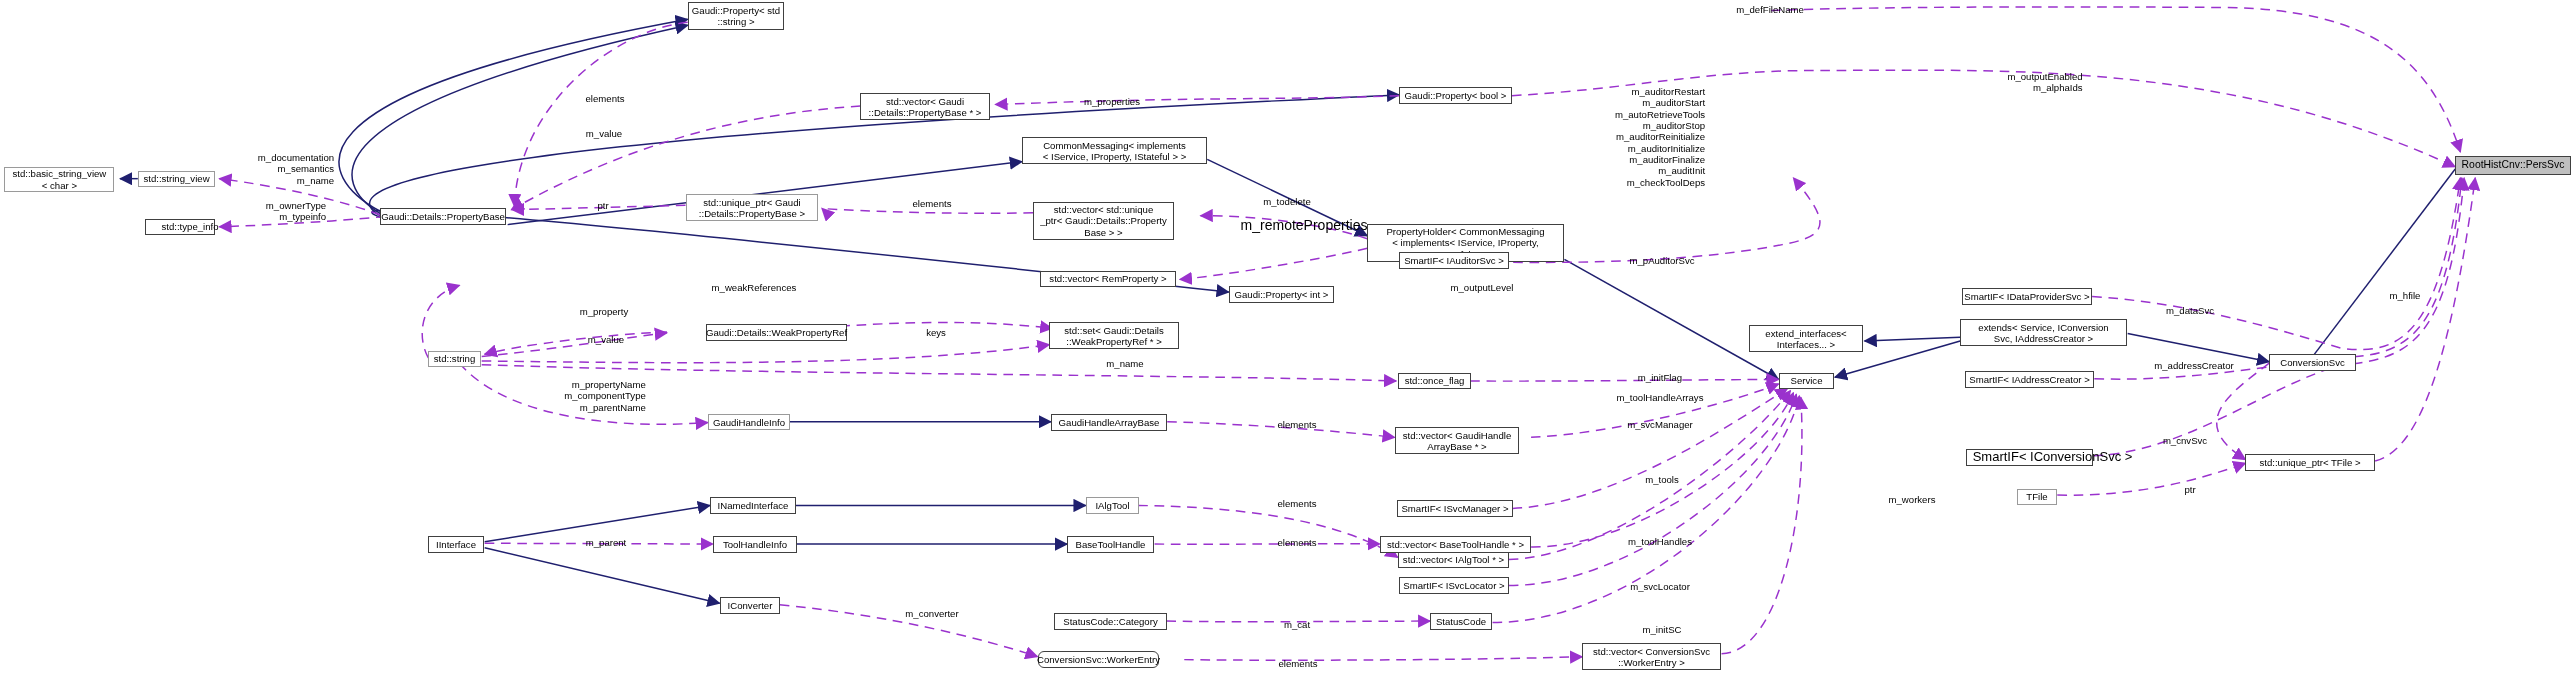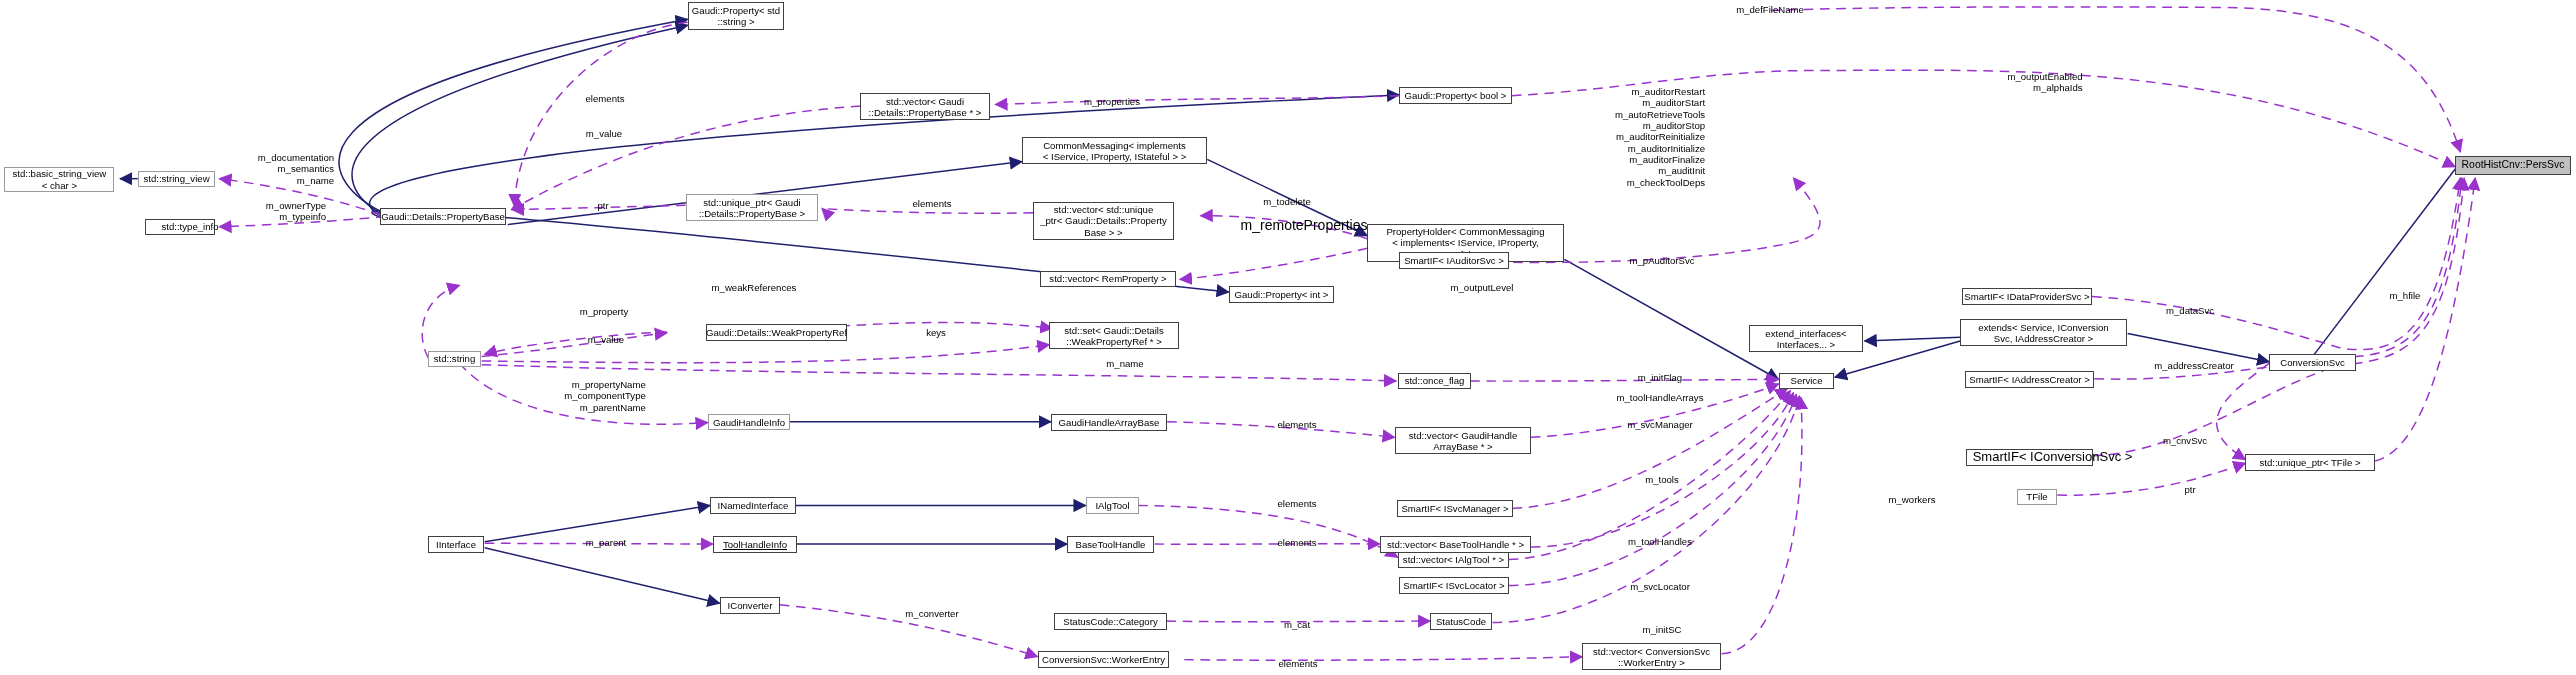--- a/index.html
+++ b/index.html
@@ -129,49 +129,49 @@
       <div class="node thin" style="left: 4.4px; top: 167px; width: 110px; min-height: 25px; font-size: 9.6px;">std::basic_string_view
 &lt; char &gt;</div>
       <div class="node thin" style="left: 138px; top: 171px; width: 77px; min-height: 15.6px; font-size: 9.6px;">std::string_view</div>
       <div class="node bold" style="left: 145px; top: 219px; width: 70px; min-height: 15.6px; font-size: 9.6px; padding-left: 20px;">std::type_info</div>
       <div class="node bold" style="left: 380px; top: 208px; width: 126px; min-height: 17px; font-size: 9.6px;">Gaudi::Details::PropertyBase</div>
       <div class="node thin" style="left: 428px; top: 351px; width: 53px; min-height: 15.6px; font-size: 9.6px;">std::string</div>
       <div class="node bold" style="left: 667px; top: 324px; width: 141px; min-height: 17px; font-size: 9.6px; margin-left: 39px;">Gaudi::Details::WeakPropertyRef</div>
       <div class="node thin" style="left: 708px; top: 414px; width: 82px; min-height: 16.3px; font-size: 9.6px;">GaudiHandleInfo</div>
       <div class="node bold" style="left: 428px; top: 536px; width: 56px; min-height: 17px; font-size: 9.6px;">IInterface</div>
       <div class="node bold" style="left: 710px; top: 497px; width: 86px; min-height: 17px; font-size: 9.6px;">INamedInterface</div>
-      <div class="node bold" style="left: 713px; top: 536px; width: 84px; min-height: 17px; font-size: 9.6px; text-decoration: underline;">ToolHandleInfo</div>
+      <div class="node bold" style="left: 713px; top: 536px; width: 84px; min-height: 17px; font-size: 9.6px;">ToolHandleInfo</div>
       <div class="node bold" style="left: 720px; top: 597px; width: 60px; min-height: 17px; font-size: 9.6px;">IConverter</div>
       <div class="node bold" style="left: 860px; top: 93px; width: 130px; min-height: 27.4px; font-size: 9.6px;">std::vector&lt; Gaudi
 ::Details::PropertyBase * &gt;</div>
       <div class="node thin" style="left: 686px; top: 194px; width: 132px; min-height: 27.4px; font-size: 9.6px;">std::unique_ptr&lt; Gaudi
 ::Details::PropertyBase &gt;</div>
       <div class="node bold" style="left: 1049px; top: 322px; width: 130px; min-height: 27.4px; font-size: 9.6px;">std::set&lt; Gaudi::Details
 ::WeakPropertyRef * &gt;</div>
       <div class="node bold" style="left: 1229px; top: 286px; width: 105px; min-height: 17px; font-size: 9.6px;">Gaudi::Property&lt; int &gt;</div>
       <div class="node bold" style="left: 1051px; top: 414px; width: 116px; min-height: 17px; font-size: 9.6px;">GaudiHandleArrayBase</div>
       <div class="node thin" style="left: 1086px; top: 497px; width: 53px; min-height: 17px; font-size: 9.6px;">IAlgTool</div>
       <div class="node bold" style="left: 1067px; top: 536px; width: 87px; min-height: 17px; font-size: 9.6px;">BaseToolHandle</div>
       <div class="node bold" style="left: 1054px; top: 613px; width: 113px; min-height: 17px; font-size: 9.6px;">StatusCode::Category</div>
-      <div class="node bold" style="left: 1038px; top: 651px; width: 131px; min-height: 17px; font-size: 9.6px;">ConversionSvc::WorkerEntry</div>
+      <div class="node bold" style="left: 1038px; top: 651px; width: 121px; min-height: 17px; font-size: 9.6px; border-radius: 6px;">ConversionSvc::WorkerEntry</div>
       <div class="node bold" style="left: 688px; top: 2.2px; width: 96px; min-height: 27.4px; font-size: 9.6px;">Gaudi::Property&lt; std
 ::string &gt;</div>
       <div class="node bold" style="left: 1022px; top: 137px; width: 185px; min-height: 27.4px; font-size: 9.6px;">CommonMessaging&lt; implements
 &lt; IService, IProperty, IStateful &gt; &gt;</div>
       <div class="node bold" style="left: 1033px; top: 202px; width: 141px; min-height: 38px; font-size: 9.6px;">std::vector&lt; std::unique
 _ptr&lt; Gaudi::Details::Property
 Base &gt; &gt;</div>
       <div class="node bold" style="left: 1040px; top: 271px; width: 136px; min-height: 15.6px; font-size: 9.6px;">std::vector&lt; RemProperty &gt;</div>
       <div class="node bold" style="left: 1367px; top: 224px; width: 197px; min-height: 38px; font-size: 9.6px;">PropertyHolder&lt; CommonMessaging
 &lt; implements&lt; IService, IProperty,
 IStateful &gt; &gt; &gt;</div>
       <div class="node bold" style="left: 1399px; top: 87px; width: 113px; min-height: 17px; font-size: 9.6px;">Gaudi::Property&lt; bool &gt;</div>
       <div class="node bold" style="left: 1399px; top: 252px; width: 110px; min-height: 17px; font-size: 9.6px;">SmartIF&lt; IAuditorSvc &gt;</div>
       <div class="node bold" style="left: 1398px; top: 373px; width: 73px; min-height: 15.6px; font-size: 9.6px;">std::once_flag</div>
-      <div class="node bold" style="left: 1395px; top: 427px; width: 136px; min-height: 27.4px; font-size: 9.6px;">std::vector&lt; GaudiHandle
+      <div class="node bold" style="left: 1395px; top: 427px; width: 124px; min-height: 27.4px; font-size: 9.6px;">std::vector&lt; GaudiHandle
 ArrayBase * &gt;</div>
       <div class="node bold" style="left: 1397px; top: 500px; width: 116px; min-height: 17px; font-size: 9.6px;">SmartIF&lt; ISvcManager &gt;</div>
       <div class="node bold" style="left: 1398px; top: 551px; width: 111px; min-height: 17px; font-size: 9.6px;">std::vector&lt; IAlgTool * &gt;</div>
       <div class="node bold" style="left: 1380px; top: 536px; width: 151px; min-height: 17px; font-size: 9.6px;">std::vector&lt; BaseToolHandle * &gt;</div>
       <div class="node bold" style="left: 1399px; top: 577px; width: 110px; min-height: 17px; font-size: 9.6px;">SmartIF&lt; ISvcLocator &gt;</div>
       <div class="node bold" style="left: 1430px; top: 613px; width: 62px; min-height: 17px; font-size: 9.6px;">StatusCode</div>
       <div class="node bold" style="left: 1582px; top: 643px; width: 139px; min-height: 27.4px; font-size: 9.6px;">std::vector&lt; ConversionSvc
 ::WorkerEntry &gt;</div>
       <div class="node bold" style="left: 1749px; top: 325px; width: 114px; min-height: 27.4px; font-size: 9.6px;">extend_interfaces&lt;
 Interfaces... &gt;</div>

